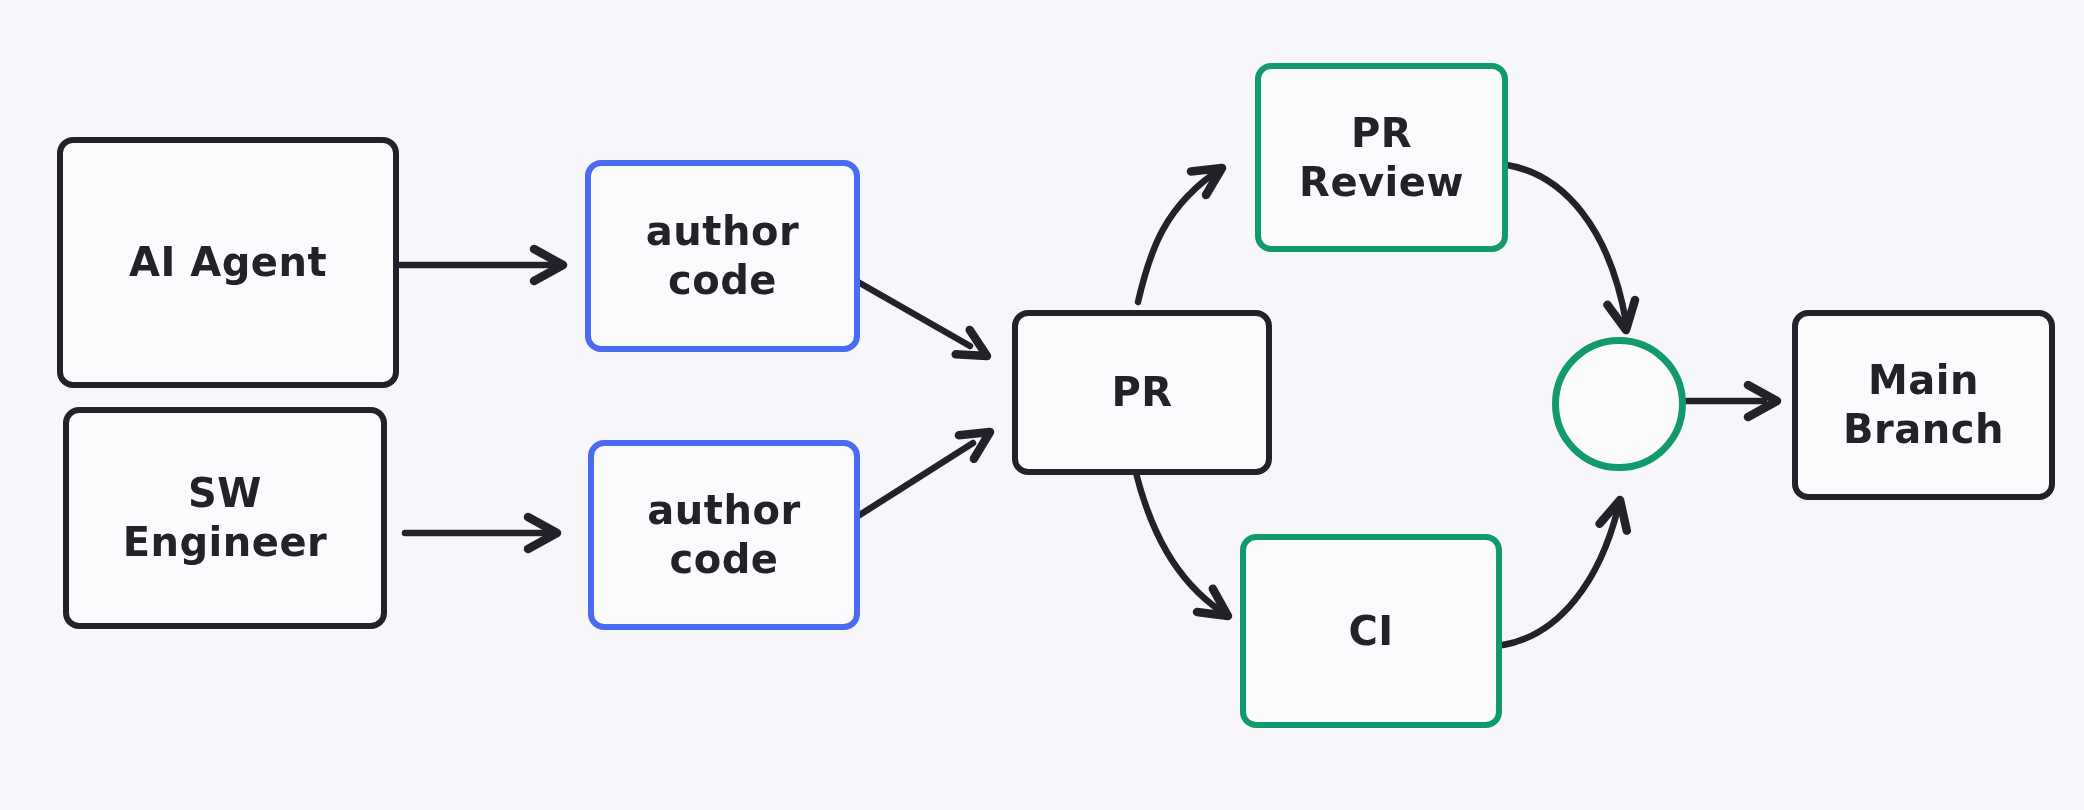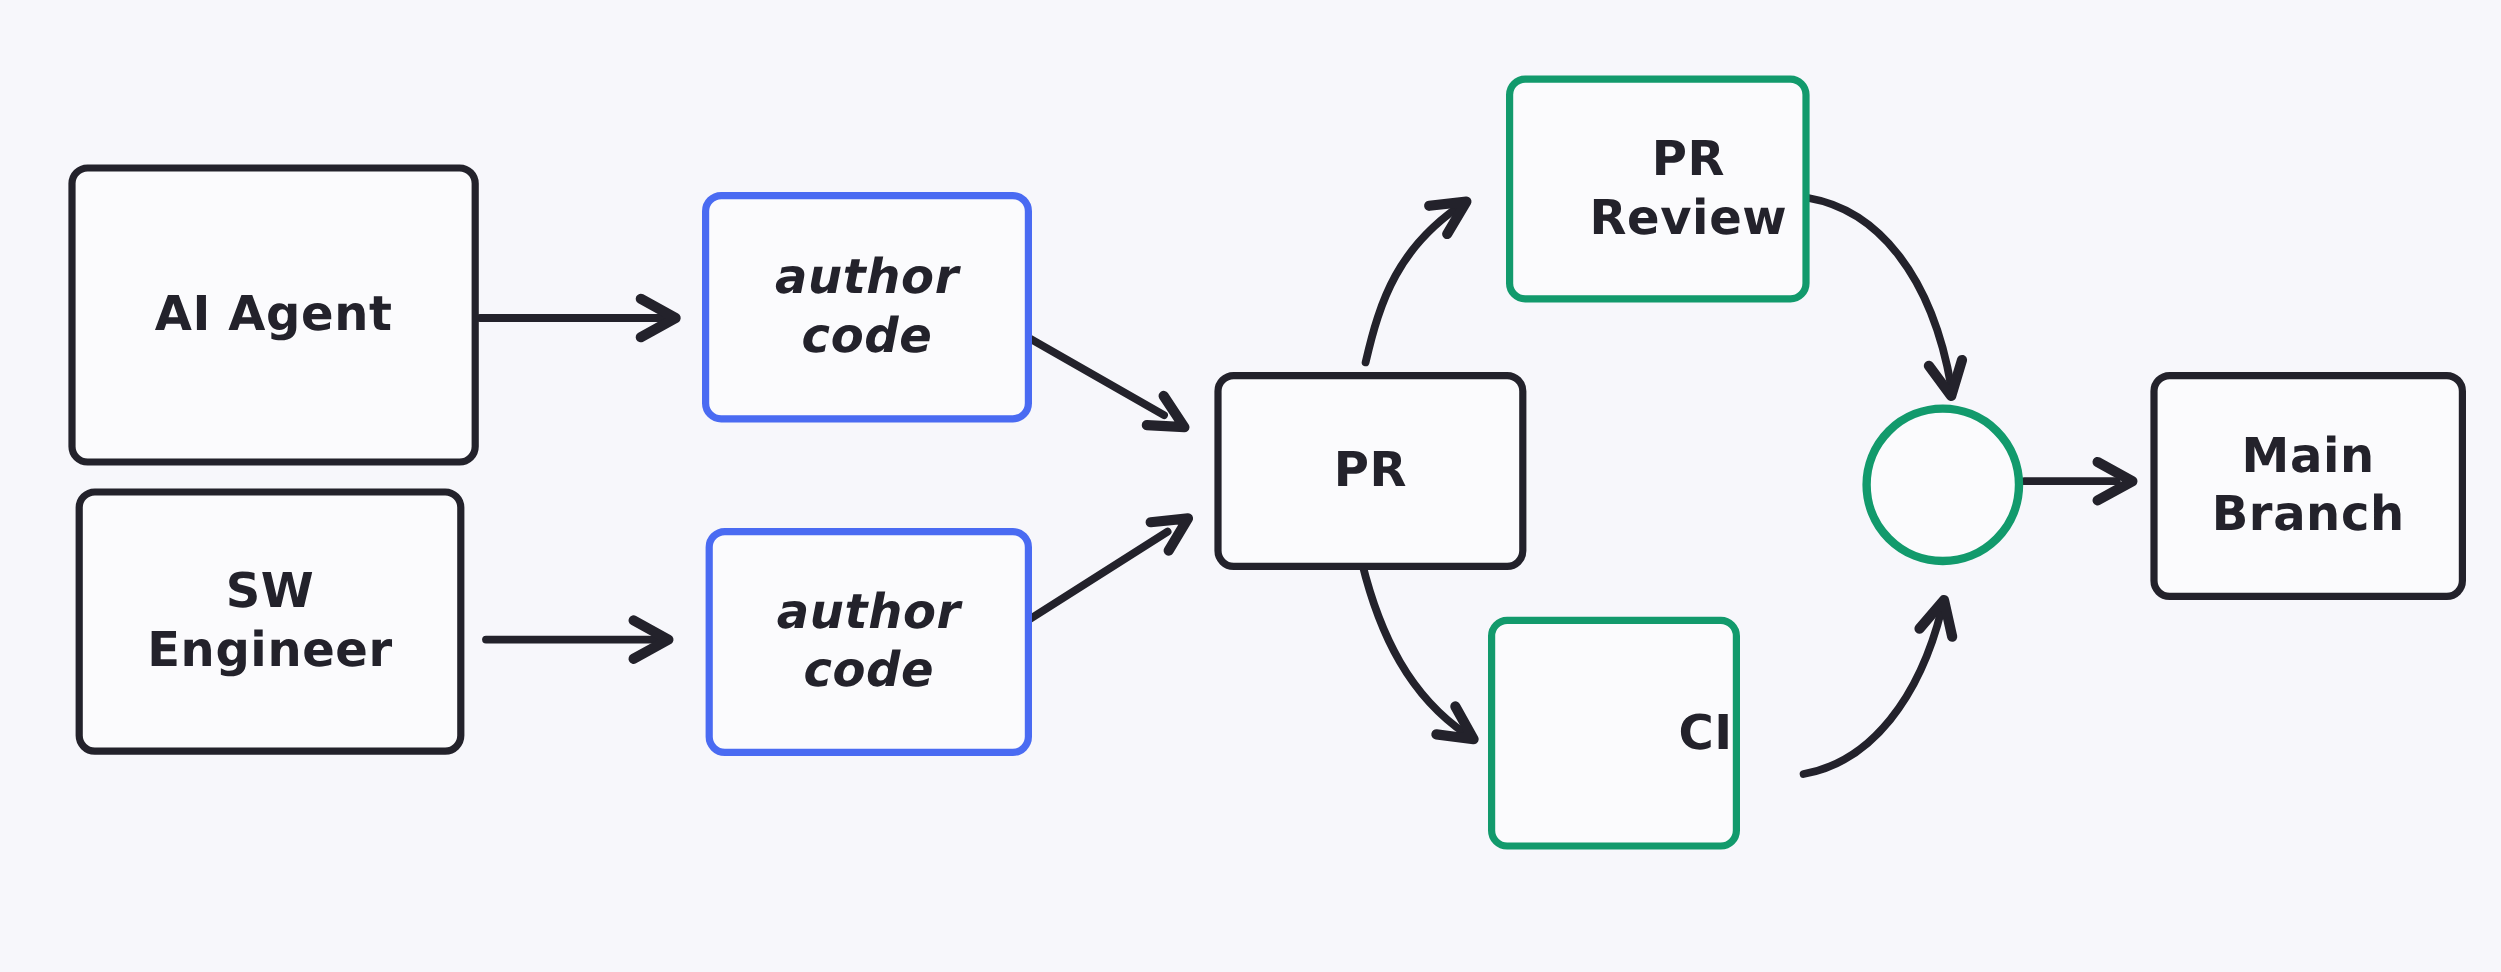--- a/index.html
+++ b/index.html
@@ -37,22 +37,22 @@
     stroke-linejoin:round;
   }
   .node{
     position:absolute;
     border:6px solid var(--color-ink);
     border-radius:16px;
     background:var(--color-node_fill);
     display:flex;align-items:center;justify-content:center;
     text-align:center;
   }
-  .node.blue{border-color:var(--color-blue);font-style:italic;}
-  .node.green{border-color:var(--color-green);justify-content:flex-end;}
+  .node.blue{border-color:var(--color-blue);}
+  .node.green{border-color:var(--color-green);}
   .node .label{
     font-size:40px;
     font-weight:700;
     line-height:1.22;
     color:var(--color-ink);
     letter-spacing:0.5px;
   }
   .circle-node{
     position:absolute;
     width:134px;height:134px;
@@ -133,21 +133,21 @@
   </div>
 
   <div class="node" style="left:1012px;top:310px;width:260px;height:165px">
     <span class="label">PR</span>
   </div>
 
   <div class="node green" style="left:1255px;top:63px;width:253px;height:189px">
     <span class="label" style="max-width:190px">PR Review</span>
   </div>
 
-  <div class="node green" style="left:1240px;top:514px;width:210px;height:194px">
+  <div class="node green" style="left:1240px;top:534px;width:262px;height:194px">
     <span class="label">CI</span>
   </div>
 
   <div class="node" style="left:1792px;top:310px;width:263px;height:190px">
     <span class="label" style="max-width:210px">Main Branch</span>
   </div>
 
   <div class="circle-node" style="left:1552px;top:337px"></div>
 
 </div>

